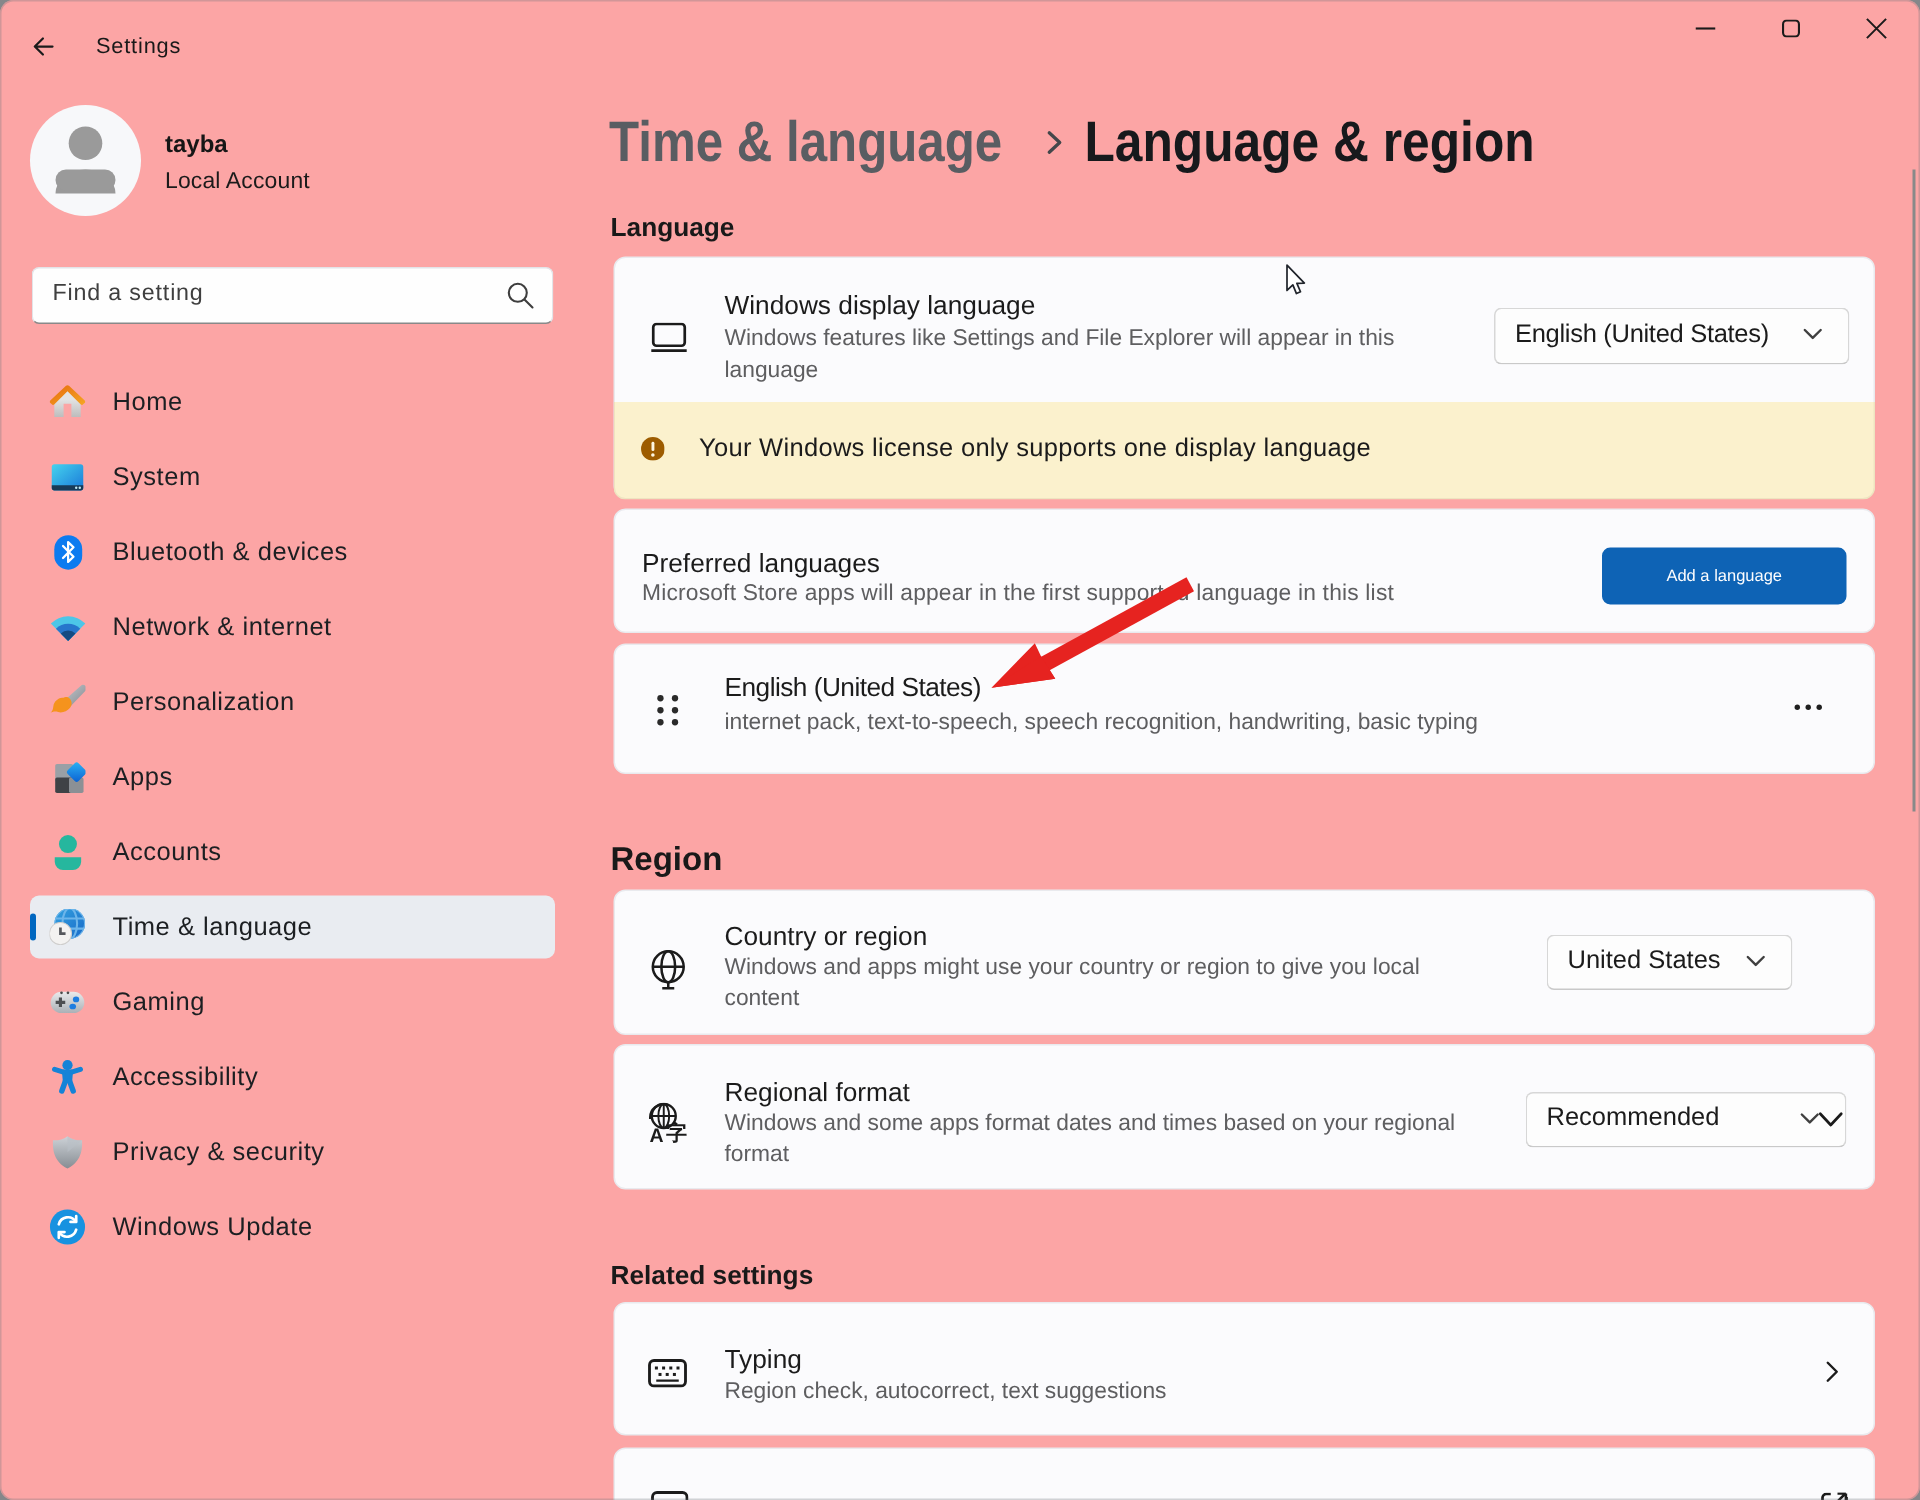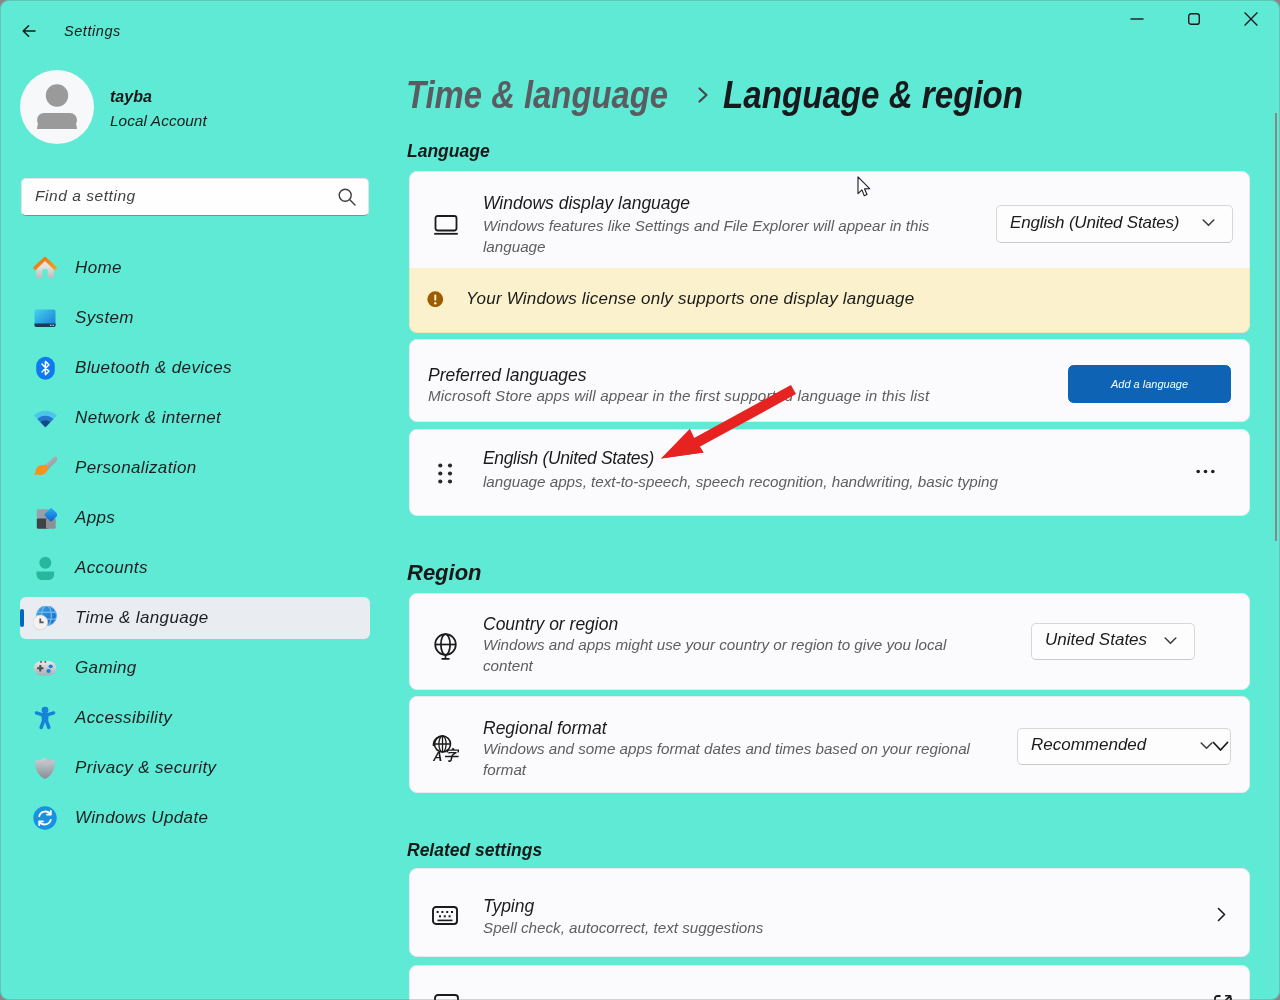--- a/index.html
+++ b/index.html
@@ -1,18 +1,18 @@
 <!DOCTYPE html>
 <html><head>
 <meta charset="utf-8">
 <style>
   * { margin:0; padding:0; box-sizing:border-box; }
   html,body { width:1280px; height:1000px; overflow:hidden; }
   body { background:#85878a; font-family:"Liberation Sans", sans-serif; }
-  .window { position:absolute; inset:0; background:#5eead4; border-radius:9px; overflow:hidden;font-style:italic; }
+  .window { position:absolute; inset:0; background:#fca5a5; border-radius:9px; overflow:hidden; }
   .abs { position:absolute; }
   svg { display:block; }
   .navlabel { font-size:17px; letter-spacing:0.35px; color:#1c1f22; }
   .cardtitle { font-size:17.5px; color:#1b1b1b; line-height:22px; }
   .carddesc  { font-size:15.2px; color:#5e5e60; line-height:21.5px; }
   .ddbtn { position:absolute; background:#fdfdfd; border:1px solid #d7d7d7; border-bottom-color:#c9c9c9;
            border-radius:5px; display:flex; align-items:center; justify-content:space-between;
            padding:0 17px 3px 13px; font-size:17px; color:#1b1b1b; }
   .ddchev { margin-left:12px; flex:none; }
   .card { position:absolute; left:409px; width:841px; background:#fbfbfd;
@@ -282,21 +282,21 @@
       <g fill="#2a2a2a">
         <circle cx="3.3" cy="3.5" r="2.1"></circle>
           <circle cx="13" cy="3.5" r="2.1"></circle>
         <circle cx="3.3" cy="11.5" r="2.1"></circle>
           <circle cx="13" cy="11.5" r="2.1"></circle>
         <circle cx="3.3" cy="19.5" r="2.1"></circle>
           <circle cx="13" cy="19.5" r="2.1"></circle>
       </g>
     </svg>
     <div class="abs cardtitle" style="left:73px;top:17px;letter-spacing:-0.35px;">English (United States)</div>
-    <div class="abs carddesc" style="left:73px;top:40.5px;">language apps, text-to-speech, speech recognition, handwriting, basic typing</div>
+    <div class="abs carddesc" style="left:73px;top:40.5px;">internet pack, text-to-speech, speech recognition, handwriting, basic typing</div>
     <svg class="abs" style="left:786px;top:39px" width="19" height="5" viewBox="0 0 19 5">
       <circle cx="2.2" cy="2.5" r="1.8" fill="#1f1f1f"></circle>
         <circle cx="9.5" cy="2.5" r="1.8" fill="#1f1f1f"></circle>
         <circle cx="16.8" cy="2.5" r="1.8" fill="#1f1f1f"></circle>
     </svg>
   </div>
 
   <div class="abs" style="left:407px;top:560px;font-size:22px;font-weight:bold;color:#191919;">Region</div>
 
   <div class="card" style="top:593px;height:97px;">
@@ -346,21 +346,21 @@
           <rect x="9.4" y="5" width="2" height="2"></rect>
           <rect x="14.2" y="5" width="2" height="2"></rect>
           <rect x="19" y="5" width="2" height="2"></rect>
         <rect x="7" y="9.3" width="2" height="2"></rect>
           <rect x="11.8" y="9.3" width="2" height="2"></rect>
           <rect x="16.6" y="9.3" width="2" height="2"></rect>
       </g>
       <path d="M5.5 14.4 H20.5" stroke="#1b1b1b" stroke-width="1.6"></path>
     </svg>
     <div class="abs cardtitle" style="left:73px;top:26px;">Typing</div>
-    <div class="abs carddesc" style="left:73px;top:48px;">Spell check, autocorrect, text suggestions</div>
+    <div class="abs carddesc" style="left:73px;top:48px;">Region check, autocorrect, text suggestions</div>
     <svg class="abs" style="left:807px;top:38px" width="9" height="15" viewBox="0 0 9 15">
       <path d="M1.5 1.5 L7.5 7.5 L1.5 13.5" stroke="#1b1b1b" stroke-width="1.6" fill="none" stroke-linecap="round" stroke-linejoin="round"></path>
     </svg>
   </div>
 
   <div class="card" style="top:965px;height:60px;">
     <svg class="abs" style="left:24px;top:28px" width="25" height="10" viewBox="0 0 25 10">
       <rect x="1" y="1" width="23" height="16" rx="3" fill="none" stroke="#1b1b1b" stroke-width="1.9"></rect>
     </svg>
     <svg class="abs" style="left:804px;top:29px" width="18" height="8" viewBox="0 0 18 8">

